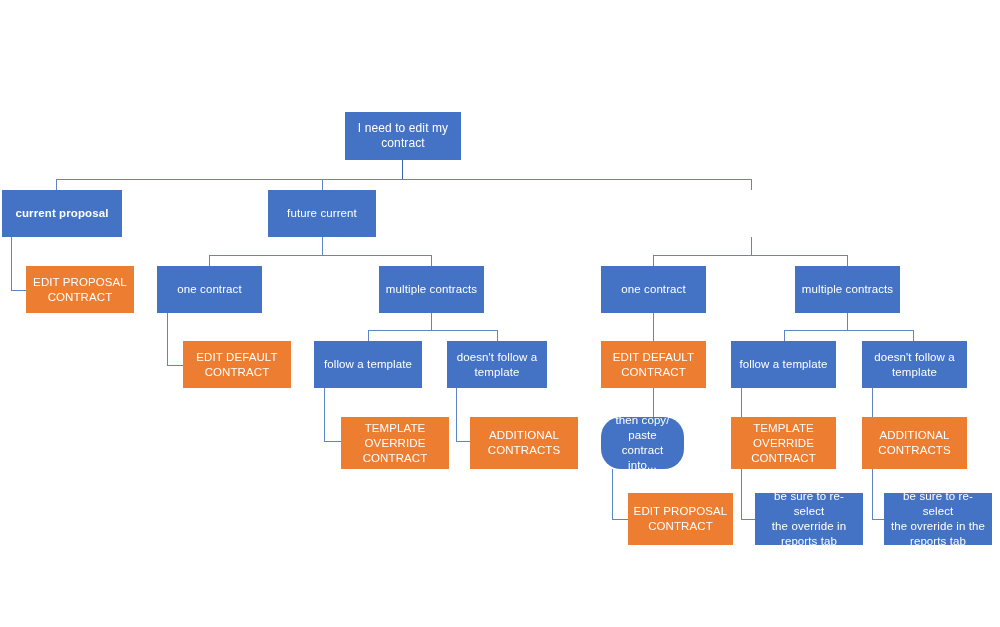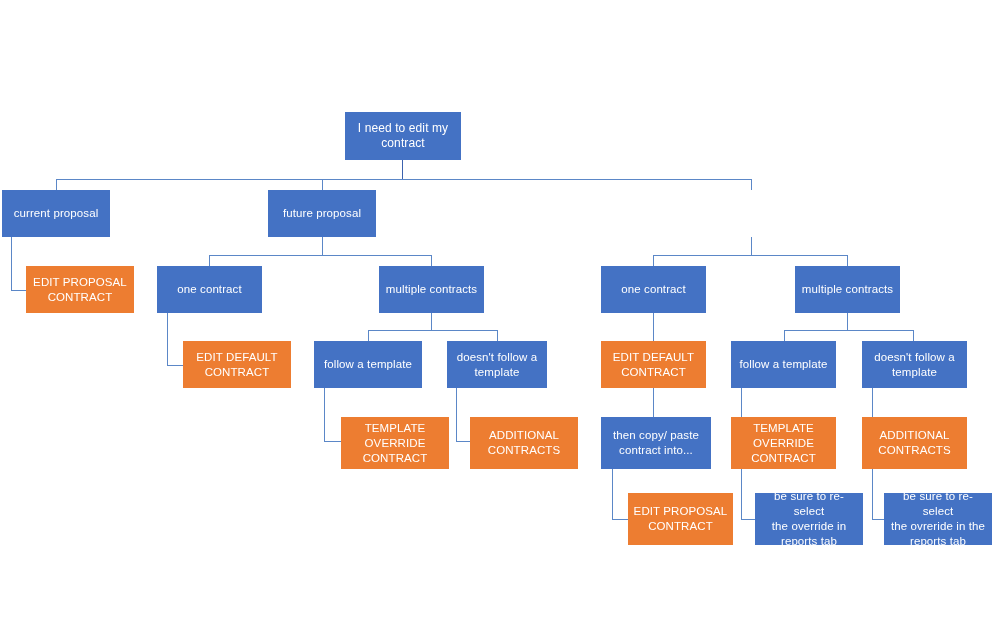--- a/index.html
+++ b/index.html
@@ -86,41 +86,41 @@
     <div class="conn v" style="left: 741px; top: 374px; height: 53px;"></div>
     <div class="conn h" style="left: 741px; top: 427px; width: 15px;"></div>
     <div class="conn v" style="left: 872px; top: 374px; height: 53px;"></div>
     <div class="conn h" style="left: 872px; top: 427px; width: 15px;"></div>
     <div class="conn v" style="left: 741px; top: 455px; height: 50px;"></div>
     <div class="conn h" style="left: 741px; top: 505px; width: 16px;"></div>
     <div class="conn v" style="left: 872px; top: 455px; height: 50px;"></div>
     <div class="conn h" style="left: 872px; top: 505px; width: 14px;"></div>
     <div class="node blue root" style="left: 345px; top: 98px; width: 116px; height: 48px;">I need  to edit my
 contract</div>
-    <div class="node blue" style="left: 2px; top: 176px; width: 108px; height: 47px;">current proposal</div>
-    <div class="node blue" style="left: 268px; top: 176px; width: 108px; height: 47px;">future proposal</div>
+    <div class="node blue" style="left: 2px; top: 176px; width: 120px; height: 47px; font-weight: bold;">current proposal</div>
+    <div class="node blue" style="left: 268px; top: 176px; width: 108px; height: 47px;">future current</div>
     <div class="node orange" style="left: 26px; top: 252px; width: 108px; height: 47px;">EDIT PROPOSAL
 CONTRACT</div>
     <div class="node blue" style="left: 157px; top: 252px; width: 105px; height: 47px;">one contract</div>
     <div class="node blue" style="left: 379px; top: 252px; width: 105px; height: 47px;">multiple contracts</div>
     <div class="node orange" style="left: 183px; top: 327px; width: 108px; height: 47px;">EDIT DEFAULT
 CONTRACT</div>
     <div class="node blue" style="left: 314px; top: 327px; width: 108px; height: 47px;">follow a template</div>
     <div class="node blue" style="left: 447px; top: 327px; width: 100px; height: 47px;">doesn't follow a
 template</div>
     <div class="node orange" style="left: 341px; top: 403px; width: 108px; height: 52px;">TEMPLATE
 OVERRIDE
 CONTRACT</div>
     <div class="node orange" style="left: 470px; top: 403px; width: 108px; height: 52px;">ADDITIONAL
 CONTRACTS</div>
     <div class="node blue" style="left: 601px; top: 252px; width: 105px; height: 47px;">one contract</div>
     <div class="node blue" style="left: 795px; top: 252px; width: 105px; height: 47px;">multiple contracts</div>
     <div class="node orange" style="left: 601px; top: 327px; width: 105px; height: 47px;">EDIT DEFAULT
 CONTRACT</div>
-    <div class="node blue" style="left: 601px; top: 403px; width: 110px; height: 52px;">then copy/ paste
+    <div class="node blue" style="left: 601px; top: 403px; width: 83px; height: 52px; border-radius: 20px;">then copy/ paste
 contract into...</div>
     <div class="node orange" style="left: 628px; top: 479px; width: 105px; height: 52px;">EDIT PROPOSAL
 CONTRACT</div>
     <div class="node blue" style="left: 731px; top: 327px; width: 105px; height: 47px;">follow a template</div>
     <div class="node blue" style="left: 862px; top: 327px; width: 105px; height: 47px;">doesn't follow a
 template</div>
     <div class="node orange" style="left: 731px; top: 403px; width: 105px; height: 52px;">TEMPLATE
 OVERRIDE
 CONTRACT</div>
     <div class="node orange" style="left: 862px; top: 403px; width: 105px; height: 52px;">ADDITIONAL

